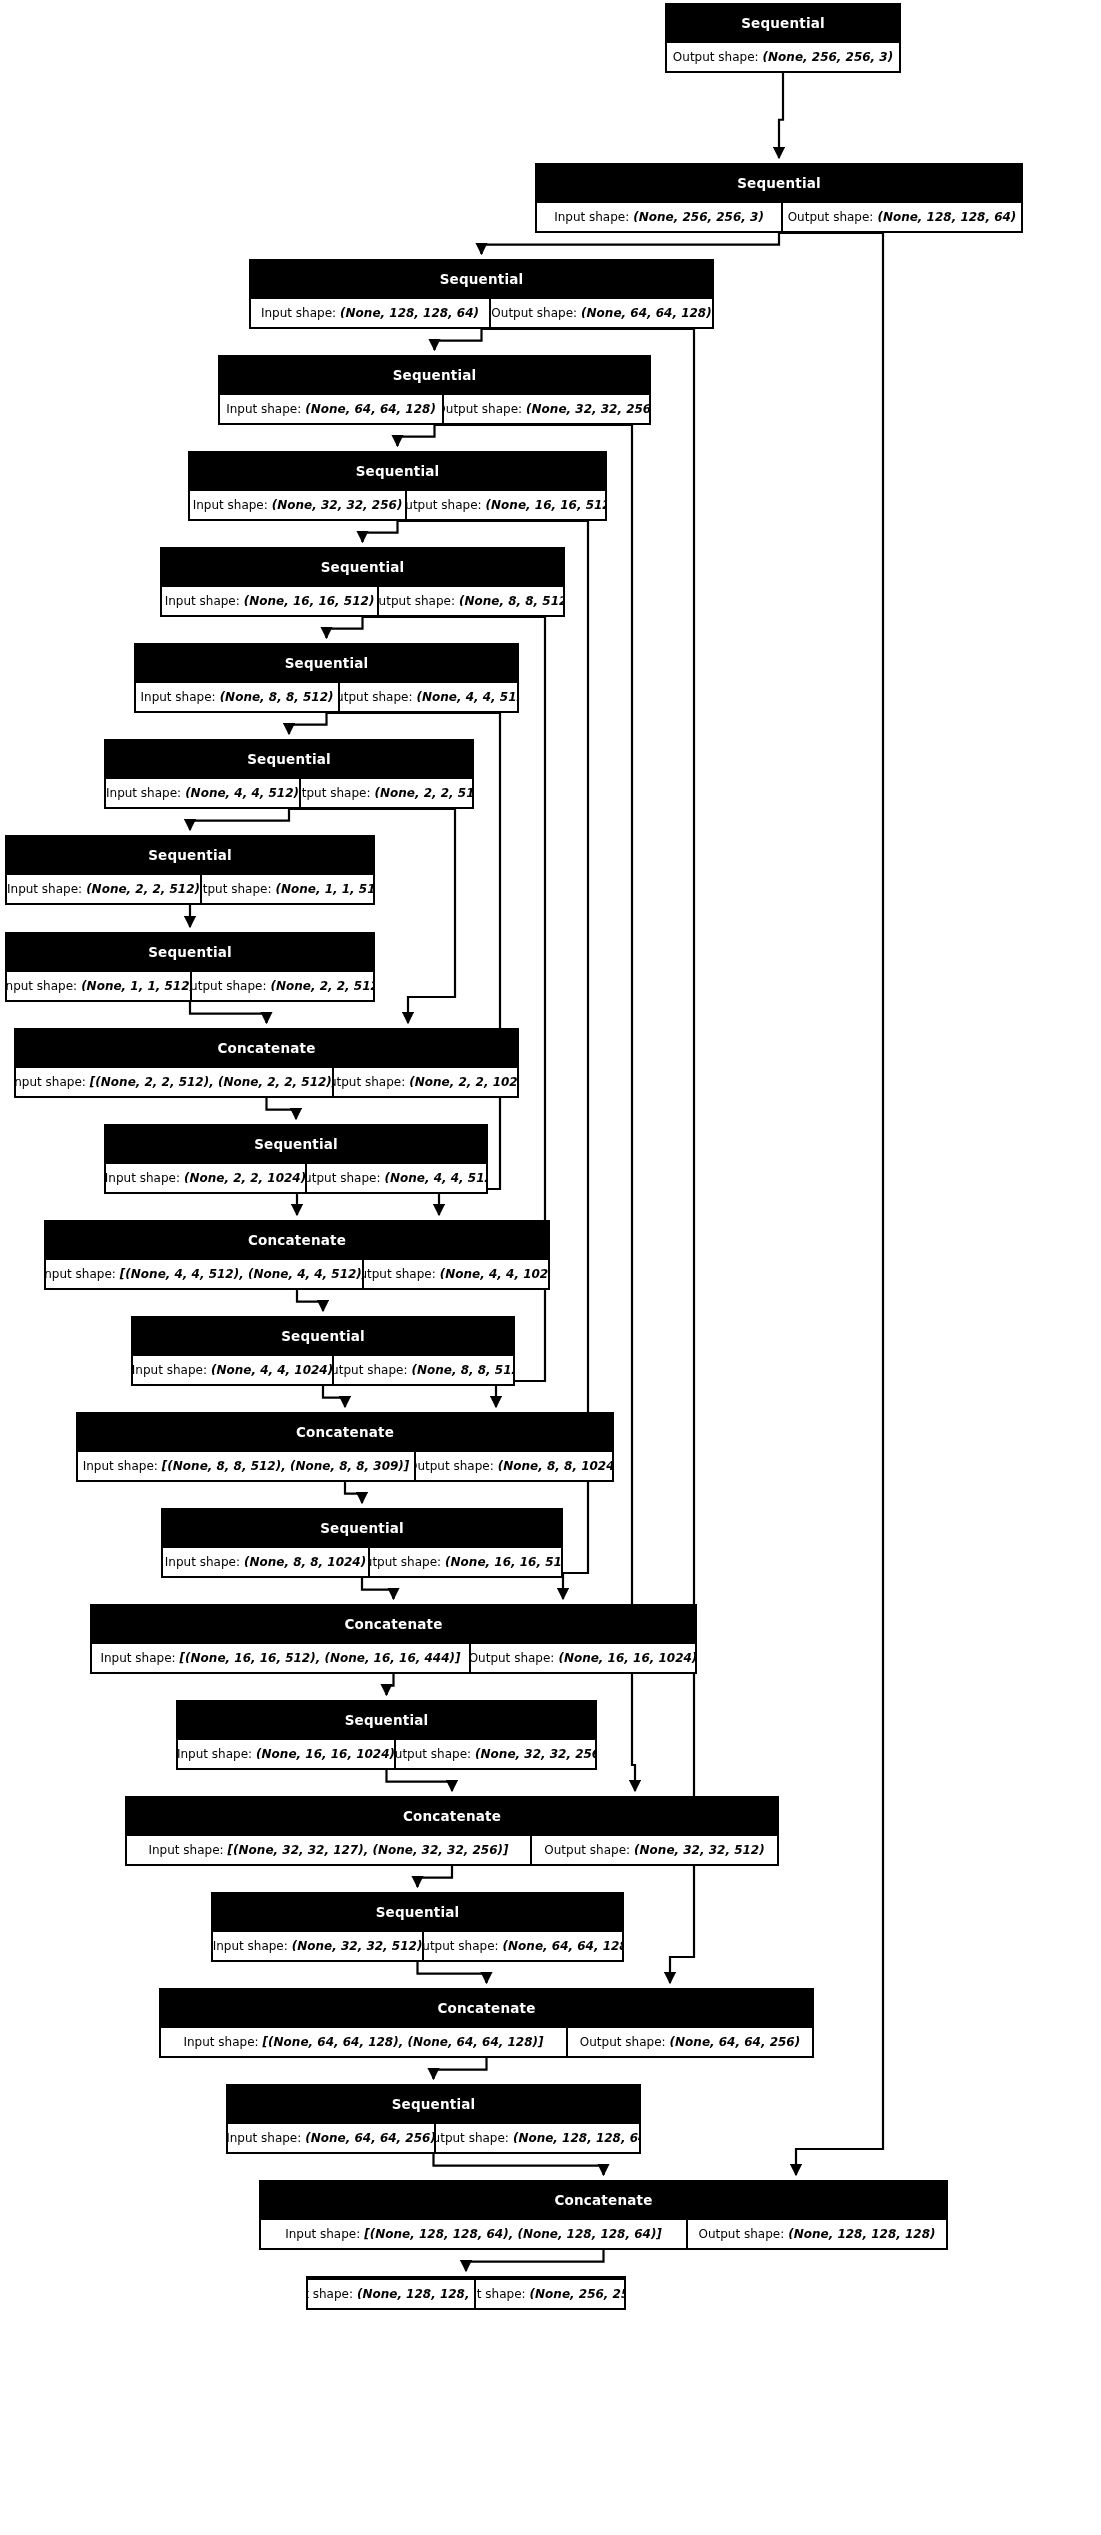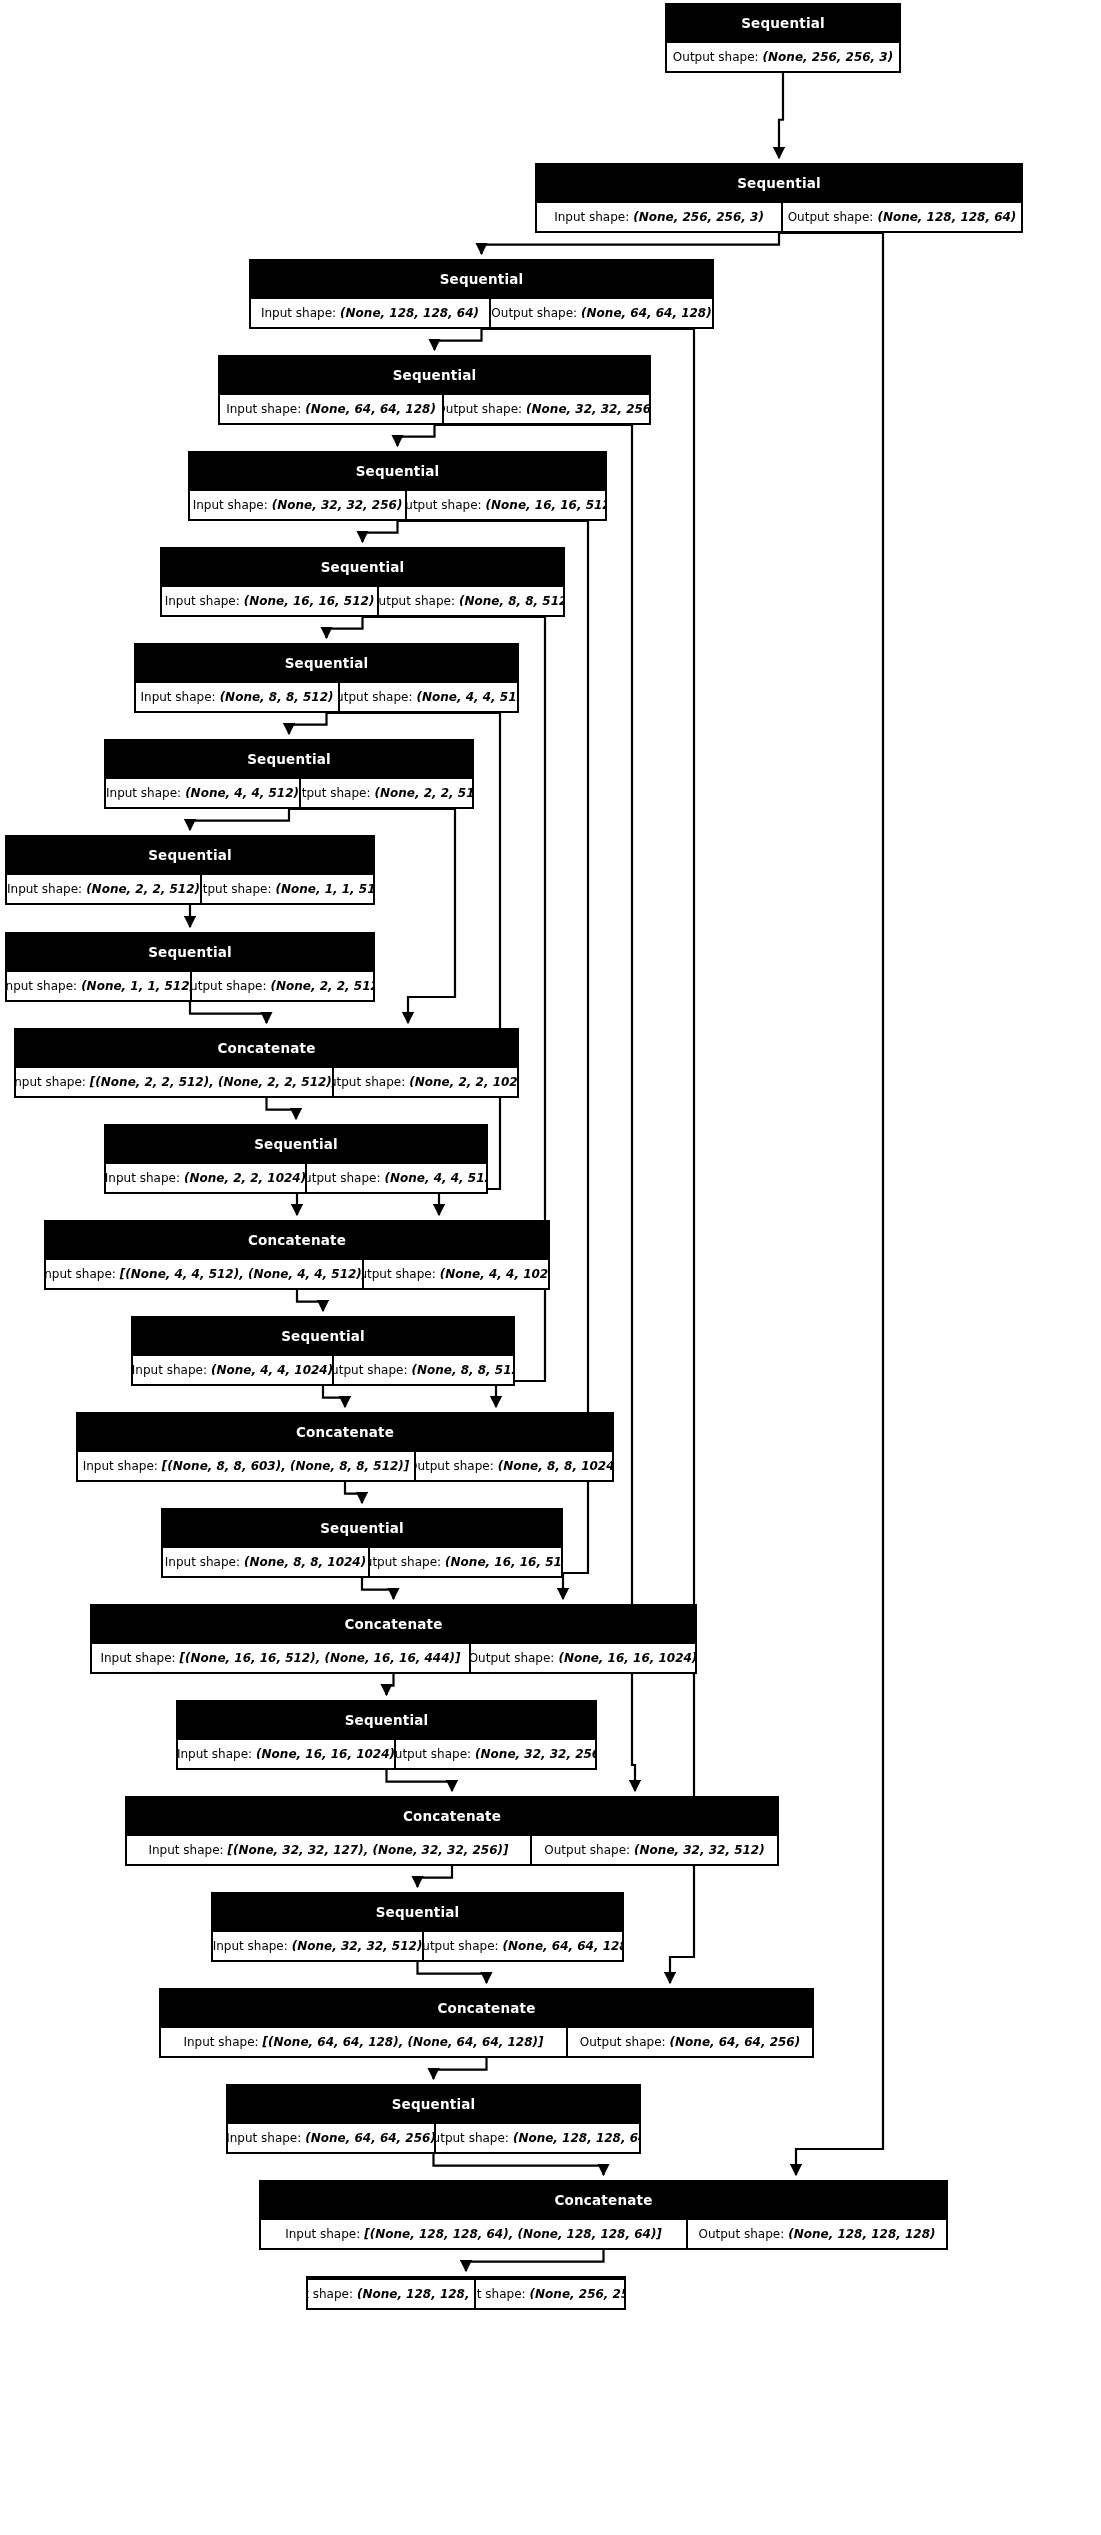--- a/index.html
+++ b/index.html
@@ -269,21 +269,21 @@
           <span class="lbl">Output shape:</span>
           <span class="val">(None, 8, 8, 512)</span>
         </div>
       </div>
     </div>
     <div class="node" style="left: 76px; top: 1412px; width: 538px;">
       <div class="node-title">Concatenate</div>
       <div class="node-body">
         <div class="cell in" style="width: 338px;">
           <span class="lbl">Input shape:</span>
-          <span class="val">[(None, 8, 8, 603), (None, 8, 8, 512)]</span>
+          <span class="val">[(None, 8, 8, 512), (None, 8, 8, 309)]</span>
         </div>
         <div class="cell out" style="width: 196px;">
           <span class="lbl">Output shape:</span>
           <span class="val">(None, 8, 8, 1024)</span>
         </div>
       </div>
     </div>
     <div class="node" style="left: 161px; top: 1508px; width: 402px;">
       <div class="node-title">Sequential</div>
       <div class="node-body">

